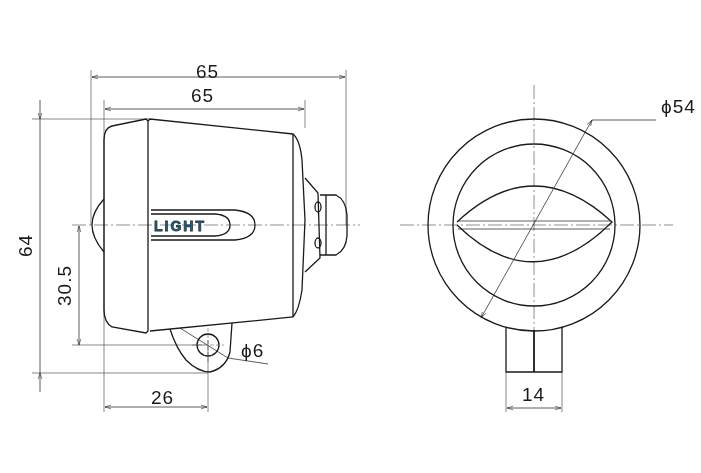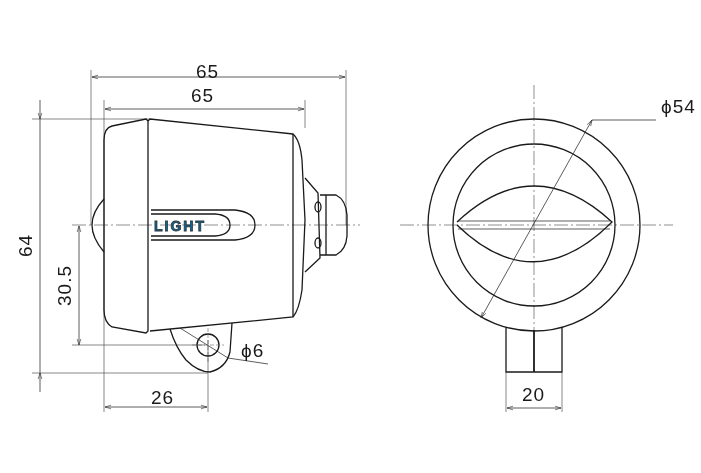--- a/index.html
+++ b/index.html
@@ -93,13 +93,13 @@
 <span class="logo" style="left:154px;top:219px;">LIGHT</span>
 
 <span class="dimtext" style="left:196px;top:54px;margin-top:8px;">65</span>
 <span class="dimtext" style="left:191px;top:86px;">65</span>
 <span class="dimtext vtext" style="left:14px;top:236px;">64</span>
 <span class="dimtext vtext" style="left:44px;top:276px;">30.5</span>
 <span class="dimtext" style="left:142px;top:388px;margin-left:9px;">26</span>
 <span class="dimtext" style="left:241px;top:341px;text-align:center;">ϕ6</span>
 
 <span class="dimtext" style="left:617px;top:97px;margin-left:44px;">ϕ54</span>
-<span class="dimtext" style="left:522px;top:385px;">20</span>
+<span class="dimtext" style="left:522px;top:385px;">14</span>
 
 </body></html>

